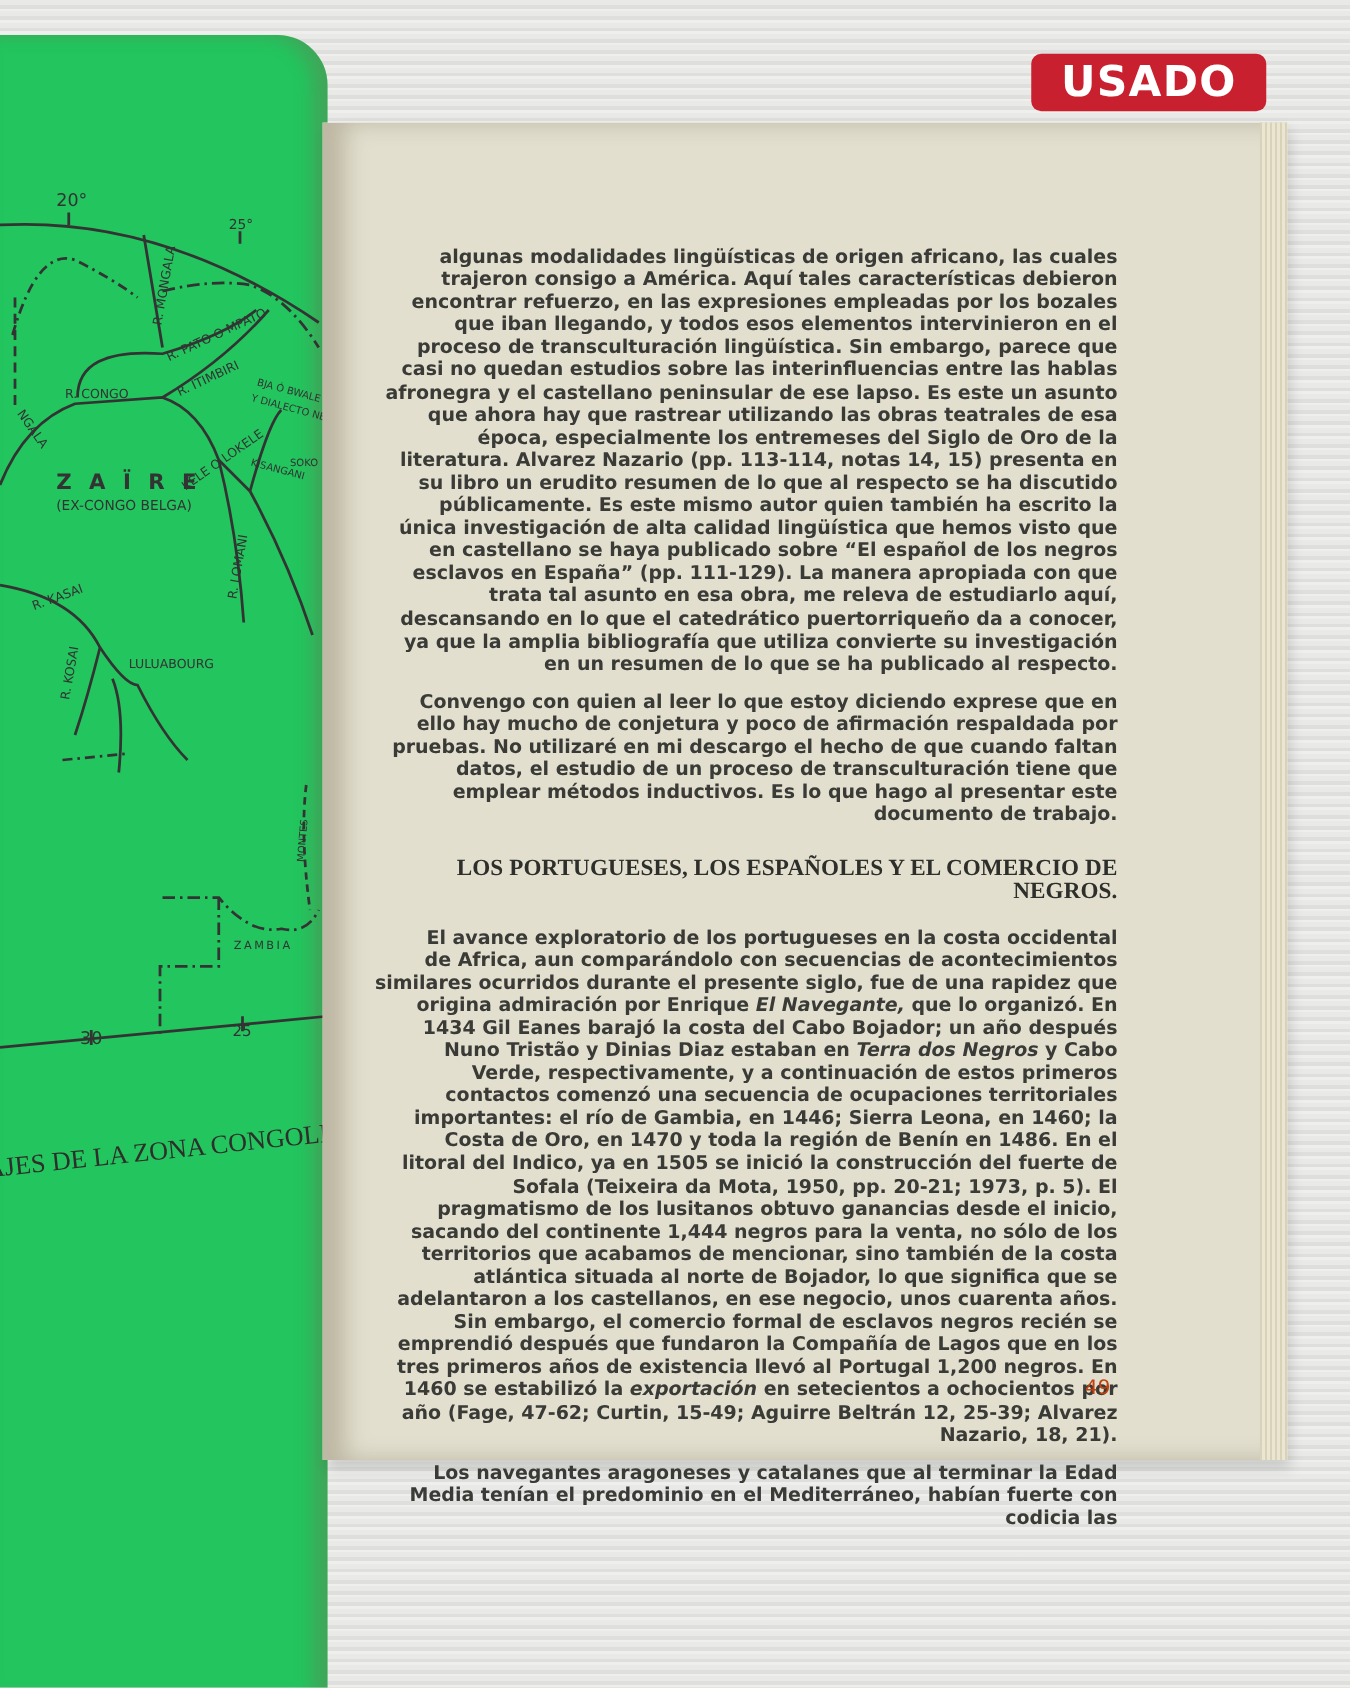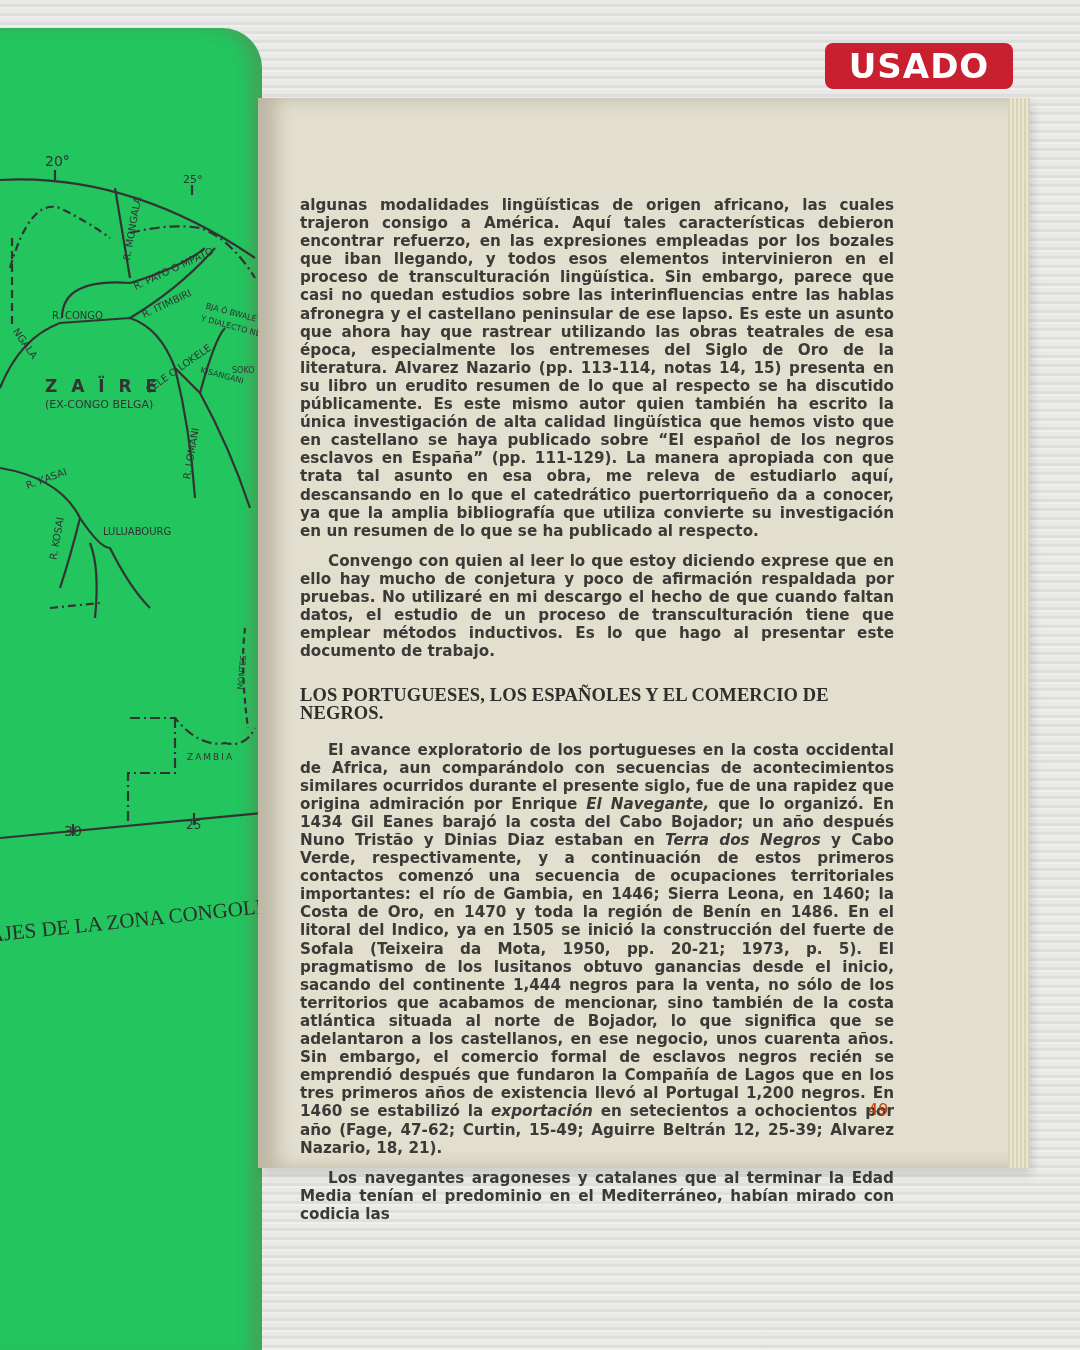--- a/index.html
+++ b/index.html
@@ -11,21 +11,21 @@
     color:#fff;font-family:"DejaVu Sans",sans-serif;font-weight:bold;font-size:34px;letter-spacing:1px;
     display:flex;align-items:center;justify-content:center;}
   .left-page{position:absolute;left:0;top:28px;width:262px;height:1331px;background:#22c55e;
     border-radius:0 40px 0 0;box-shadow:inset -12px 0 14px rgba(120,110,80,0.35);overflow:hidden;}
   .right-page{position:absolute;left:258px;top:98px;width:770px;height:1070px;background:#e2dfcf;
     box-shadow:inset 18px 0 18px rgba(120,110,80,0.35), 4px 6px 10px rgba(0,0,0,0.15);}
   .page-edge{position:absolute;left:1008px;top:98px;width:22px;height:1070px;
     background:repeating-linear-gradient(90deg,#d8d2b8 0 2px,#ebe6d2 2px 4px);}
   .text{position:absolute;left:300px;top:196px;width:594px;font-family:"DejaVu Sans",sans-serif;
     font-size:15.2px;line-height:18.1px;color:#3a3a36;text-align:justify;hyphens:auto;font-weight:bold;}
-  .text p{margin:0 0 12px 0;}
+  .text p{margin:0 0 12px 0;text-align:right;}
   .text p.indent{text-indent:28px;}
   .heading{font-family:"Liberation Serif",serif;font-size:18.5px;color:#2e2e2a;margin:26px 0 18px 0 !important;letter-spacing:0.1px;text-align:left;}
   .pnum{position:absolute;left:868px;top:1100px;font-family:"DejaVu Sans",sans-serif;font-size:16px;color:#c2410c;}
   .map-label{position:absolute;font-family:"DejaVu Sans",sans-serif;color:#333;font-size:10px;white-space:nowrap;}
   .caption{position:absolute;left:-10px;top:895px;font-family:"Liberation Serif",serif;font-size:21px;color:#2e2e2a;transform:rotate(-6deg);transform-origin:left bottom;white-space:nowrap;}
 </style>
 </head>
 <body>
 
 <div class="badge">USADO</div>
@@ -84,16 +84,16 @@
 </div>
 
 <div class="right-page"></div>
 <div class="page-edge"></div>
 
 <div class="text">
   <p>algunas modalidades lingüísticas de origen africano, las cuales trajeron consigo a América. Aquí tales características debieron encontrar refuerzo, en las expresiones empleadas por los bozales que iban llegando, y todos esos elementos intervinieron en el proceso de transculturación lingüística. Sin embargo, parece que casi no quedan estudios sobre las interinfluencias entre las hablas afronegra y el castellano peninsular de ese lapso. Es este un asunto que ahora hay que rastrear utilizando las obras teatrales de esa época, especialmente los entremeses del Siglo de Oro de la literatura. Alvarez Nazario (pp. 113-114, notas 14, 15) presenta en su libro un erudito resumen de lo que al respecto se ha discutido públicamente. Es este mismo autor quien también ha escrito la única investigación de alta calidad lingüística que hemos visto que en castellano se haya publicado sobre “El español de los negros esclavos en España” (pp. 111-129). La manera apropiada con que trata tal asunto en esa obra, me releva de estudiarlo aquí, descansando en lo que el catedrático puertorriqueño da a conocer, ya que la amplia bibliografía que utiliza convierte su investigación en un resumen de lo que se ha publicado al respecto.</p>
   <p class="indent">Convengo con quien al leer lo que estoy diciendo exprese que en ello hay mucho de conjetura y poco de afirmación respaldada por pruebas. No utilizaré en mi descargo el hecho de que cuando faltan datos, el estudio de un proceso de transculturación tiene que emplear métodos inductivos. Es lo que hago al presentar este documento de trabajo.</p>
   <p class="heading">LOS PORTUGUESES, LOS ESPAÑOLES Y EL COMERCIO DE NEGROS.</p>
   <p class="indent"><span>El avance exploratorio de los portugueses en la costa occidental de Africa, aun comparándolo con secuencias de acontecimientos similares ocurridos durante el presente siglo, fue de una rapidez que origina admiración por Enrique </span><i>El Navegante,</i><span> que lo organizó. En 1434 Gil Eanes barajó la costa del Cabo Bojador; un año después Nuno Tristão y Dinias Diaz estaban en </span><i>Terra dos Negros</i><span> y Cabo Verde, respectivamente, y a continuación de estos primeros contactos comenzó una secuencia de ocupaciones territoriales importantes: el río de Gambia, en 1446; Sierra Leona, en 1460; la Costa de Oro, en 1470 y toda la región de Benín en 1486. En el litoral del Indico, ya en 1505 se inició la construcción del fuerte de Sofala (Teixeira da Mota, 1950, pp. 20-21; 1973, p. 5). El pragmatismo de los lusitanos obtuvo ganancias desde el inicio, sacando del continente 1,444 negros para la venta, no sólo de los territorios que acabamos de mencionar, sino también de la costa atlántica situada al norte de Bojador, lo que significa que se adelantaron a los castellanos, en ese negocio, unos cuarenta años. Sin embargo, el comercio formal de esclavos negros recién se emprendió después que fundaron la Compañía de Lagos que en los tres primeros años de existencia llevó al Portugal 1,200 negros. En 1460 se estabilizó la </span><i>exportación</i><span> en setecientos a ochocientos por año (Fage, 47-62; Curtin, 15-49; Aguirre Beltrán 12, 25-39; Alvarez Nazario, 18, 21).</span></p>
-  <p class="indent">Los navegantes aragoneses y catalanes que al terminar la Edad Media tenían el predominio en el Mediterráneo, habían mirado con codicia las</p>
+  <p class="indent">Los navegantes aragoneses y catalanes que al terminar la Edad Media tenían el predominio en el Mediterráneo, habían fuerte con codicia las</p>
 </div>
 
 <div class="pnum">49</div>
 
 </body></html>

